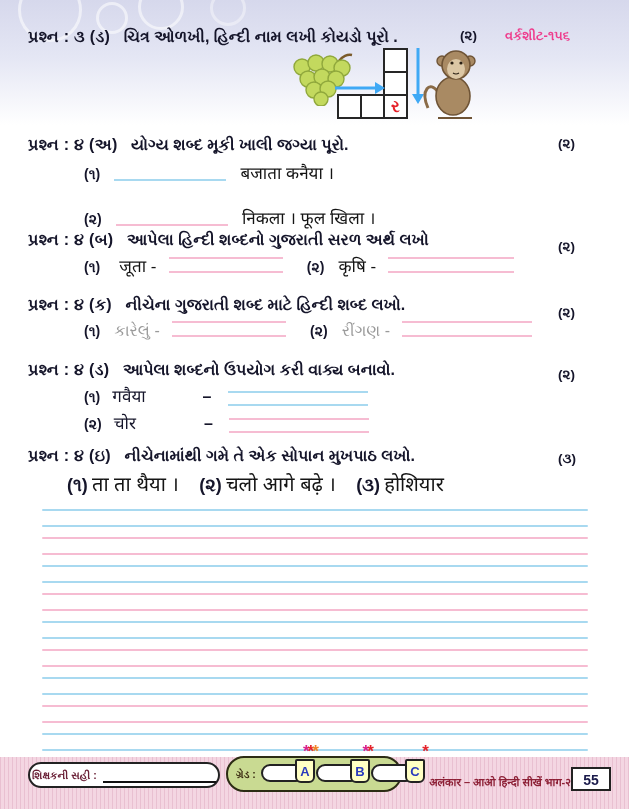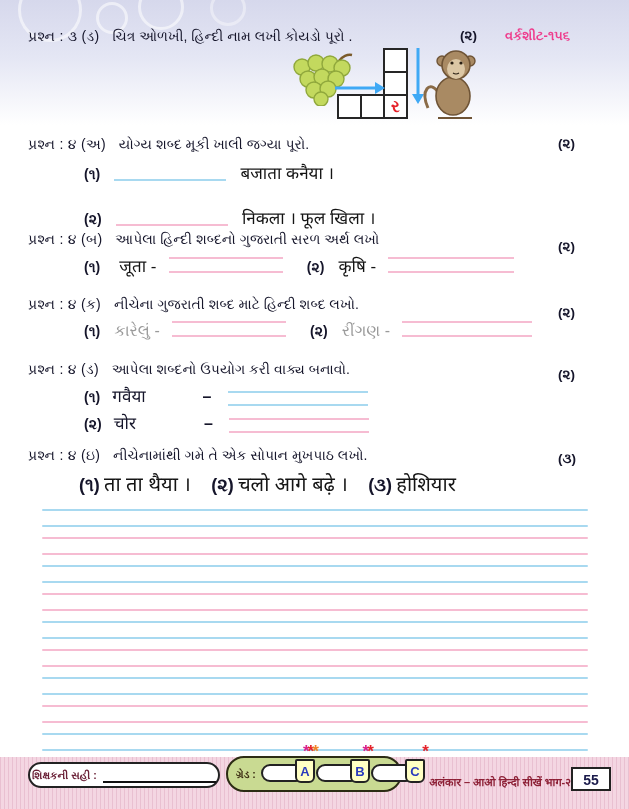--- a/index.html
+++ b/index.html
@@ -7,21 +7,21 @@
         font-family:"Liberation Sans","DejaVu Sans",sans-serif;color:#15152a;}
   
   .top-band{position:absolute;left:0;top:0;width:629px;height:125px;
             background:linear-gradient(180deg,#d6d8ec 0%,#e4e6f4 45%,rgba(255,255,255,0) 100%);}
   .ring{position:absolute;border:3px solid rgba(255,255,255,.55);border-radius:50%;}
   .r1{width:58px;height:58px;left:18px;top:-22px;}
   .r2{width:26px;height:26px;left:96px;top:2px;}
   .r3{width:40px;height:40px;left:138px;top:-16px;}
   .r4{width:30px;height:30px;left:210px;top:-10px;border-color:rgba(255,255,255,.4);}
 
-  .qhead{position:absolute;left:28px;font-size:14px;font-weight:normal;white-space:nowrap;}
+  .qhead{position:absolute;left:28px;font-size:16px;font-weight:bold;white-space:nowrap;}
   .qlabel{letter-spacing:.3px;}
   .qtext{margin-left:9px;}
   .marks{position:absolute;left:558px;font-size:13.5px;font-weight:bold;}
   .wsheet{position:absolute;left:505px;top:28px;font-size:13px;font-weight:bold;color:#ee3e8e;}
   .q3marks{position:absolute;left:460px;top:28px;font-size:13.5px;font-weight:bold;}
 
   
   .puzzle{position:absolute;left:288px;top:44px;width:190px;height:86px;}
   .cell{position:absolute;width:25px;height:25px;border:2px solid #262626;background:#fff;box-sizing:border-box;}
   .letter-cell span{display:block;text-align:center;font-size:17px;font-weight:bold;color:#e5232b;line-height:21px;}
@@ -203,21 +203,21 @@
     <span class="dash">–</span>
     <span class="pair p-pink"></span>
   </div>
 
   <div class="qhead" style="top:447px">
     <span class="qlabel">પ્રશ્ન : ૪ (ઇ)</span>
     <span class="qtext">નીચેનામાંથી ગમે તે એક સોપાન મુખપાઠ લખો.</span>
   </div>
   <div class="marks" style="top:451px">(૩)</div>
 
-  <div class="row" style="top:470px;left:79px">
+  <div class="row" style="top:470px;left:67px">
     <span class="opt">
       <span class="num">(૧)</span>
       <span class="dev">ता ता थैया ।</span>
     </span>
     <span class="opt">
       <span class="num">(૨)</span>
       <span class="dev">चलो आगे बढ़े ।</span>
     </span>
     <span class="opt">
       <span class="num">(૩)</span>

